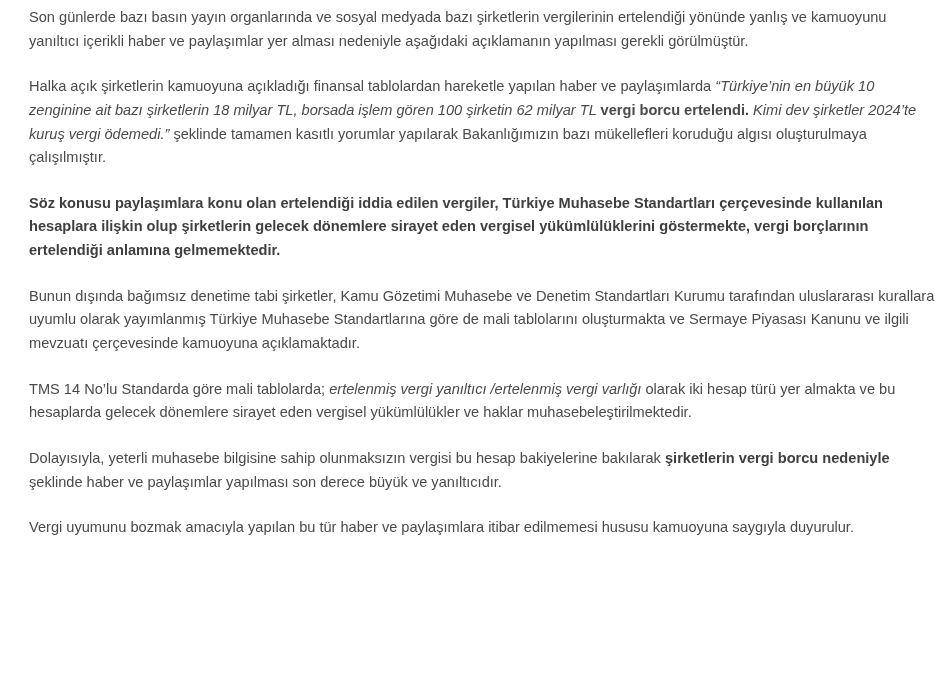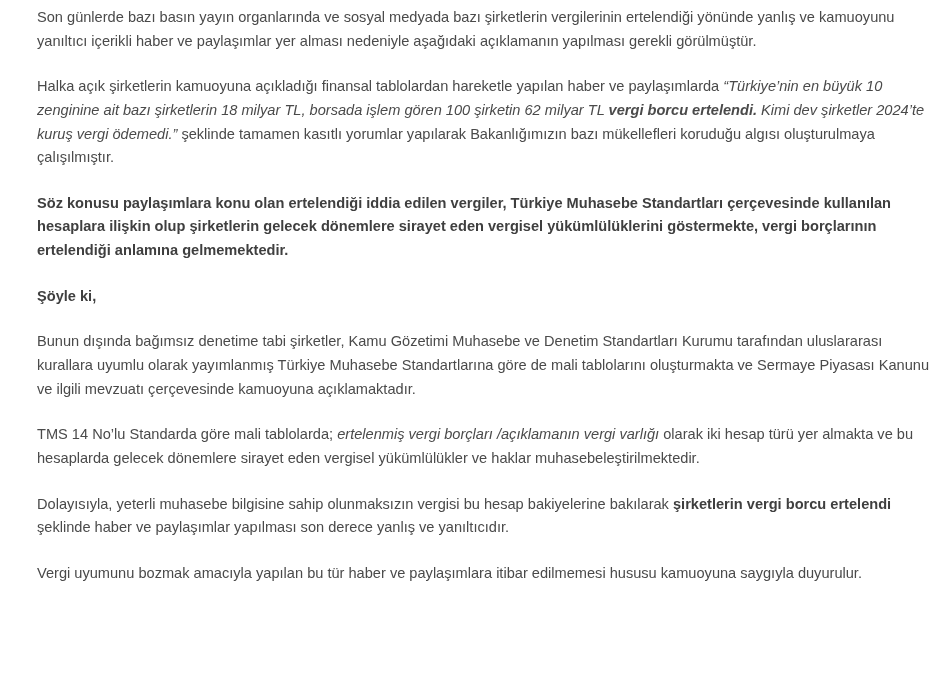--- a/index.html
+++ b/index.html
@@ -16,45 +16,43 @@
     font-size: 14.6px;
     line-height: 1.62;
     overflow: hidden;
   }
   .page {
     padding: 6px 8px 0 21px;
     box-sizing: border-box;
     width: 945px;
   }
   p {
-    margin: 0 0 22px 16px;
+    margin: 0 0 22px 8px;
     max-width: 920px;
   }
   p:last-child {
     margin-bottom: 0;
   }
   .bold {
     font-weight: bold;
     color: #3f3f3f;
   }
   .italic {
     font-style: italic;
   }
   .bolditalic {
     font-weight: bold;
-    font-style: italic;
   }
 </style>
 </head>
 <body>
 
 <div class="page">
   <div id="paragraphs">
       <p><span>Son günlerde bazı basın yayın organlarında ve sosyal medyada bazı şirketlerin vergilerinin ertelendiği yönünde yanlış ve kamuoyunu yanıltıcı içerikli haber ve paylaşımlar yer alması nedeniyle aşağıdaki açıklamanın yapılması gerekli görülmüştür.</span></p>
       <p><span>Halka açık şirketlerin kamuoyuna açıkladığı finansal tablolardan hareketle yapılan haber ve paylaşımlarda </span><span class="italic">“Türkiye’nin en büyük 10 zenginine ait bazı şirketlerin 18 milyar TL, borsada işlem gören 100 şirketin 62 milyar TL </span><span class="bolditalic">vergi borcu ertelendi.</span><span class="italic"> Kimi dev şirketler 2024’te kuruş vergi ödemedi.”</span><span> şeklinde tamamen kasıtlı yorumlar yapılarak Bakanlığımızın bazı mükellefleri koruduğu algısı oluşturulmaya çalışılmıştır.</span></p>
       <p><span class="bold">Söz konusu paylaşımlara konu olan ertelendiği iddia edilen vergiler, Türkiye Muhasebe Standartları çerçevesinde kullanılan hesaplara ilişkin olup şirketlerin gelecek dönemlere sirayet eden vergisel yükümlülüklerini göstermekte, vergi borçlarının ertelendiği anlamına gelmemektedir.</span></p>
-      <p><span class="bold">Şöyle ki,</span></p>
       <p><span>Bunun dışında bağımsız denetime tabi şirketler, Kamu Gözetimi Muhasebe ve Denetim Standartları Kurumu tarafından uluslararası kurallara uyumlu olarak yayımlanmış Türkiye Muhasebe Standartlarına göre de mali tablolarını oluşturmakta ve Sermaye Piyasası Kanunu ve ilgili mevzuatı çerçevesinde kamuoyuna açıklamaktadır.</span></p>
-      <p><span>TMS 14 No’lu Standarda göre mali tablolarda; </span><span class="italic">ertelenmiş vergi borçları /açıklamanın vergi varlığı</span><span> olarak iki hesap türü yer almakta ve bu hesaplarda gelecek dönemlere sirayet eden vergisel yükümlülükler ve haklar muhasebeleştirilmektedir.</span></p>
-      <p><span>Dolayısıyla, yeterli muhasebe bilgisine sahip olunmaksızın vergisi bu hesap bakiyelerine bakılarak </span><span class="bold">şirketlerin vergi borcu ertelendi</span><span> şeklinde haber ve paylaşımlar yapılması son derece yanlış ve yanıltıcıdır.</span></p>
+      <p><span>TMS 14 No’lu Standarda göre mali tablolarda; </span><span class="italic">ertelenmiş vergi yanıltıcı /ertelenmiş vergi varlığı</span><span> olarak iki hesap türü yer almakta ve bu hesaplarda gelecek dönemlere sirayet eden vergisel yükümlülükler ve haklar muhasebeleştirilmektedir.</span></p>
+      <p><span>Dolayısıyla, yeterli muhasebe bilgisine sahip olunmaksızın vergisi bu hesap bakiyelerine bakılarak </span><span class="bold">şirketlerin vergi borcu nedeniyle</span><span> şeklinde haber ve paylaşımlar yapılması son derece büyük ve yanıltıcıdır.</span></p>
       <p><span>Vergi uyumunu bozmak amacıyla yapılan bu tür haber ve paylaşımlara itibar edilmemesi hususu kamuoyuna saygıyla duyurulur.</span></p>
     </div>
 </div>
 
 </body></html>

